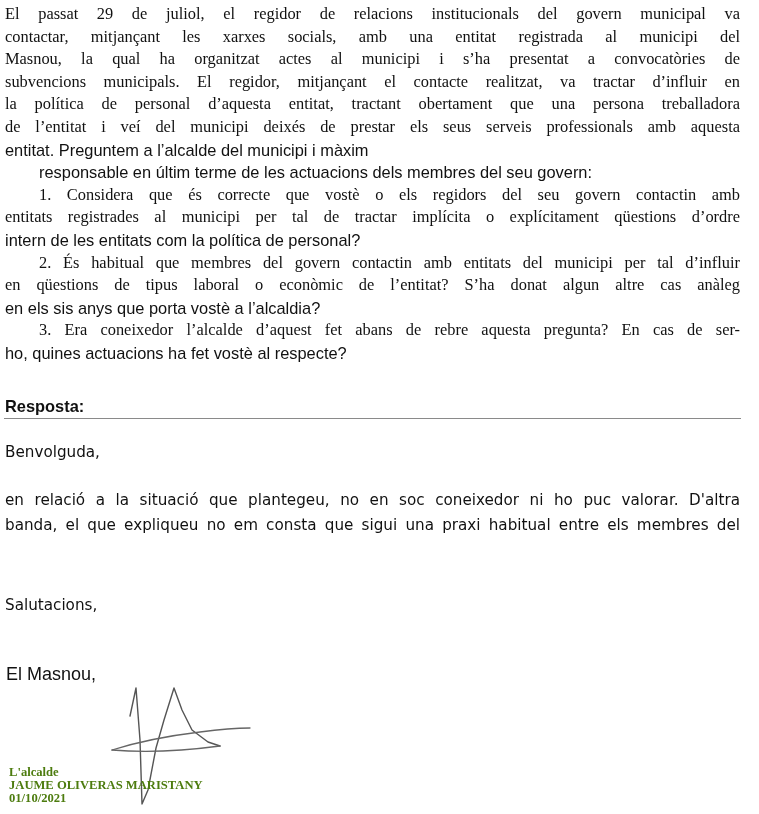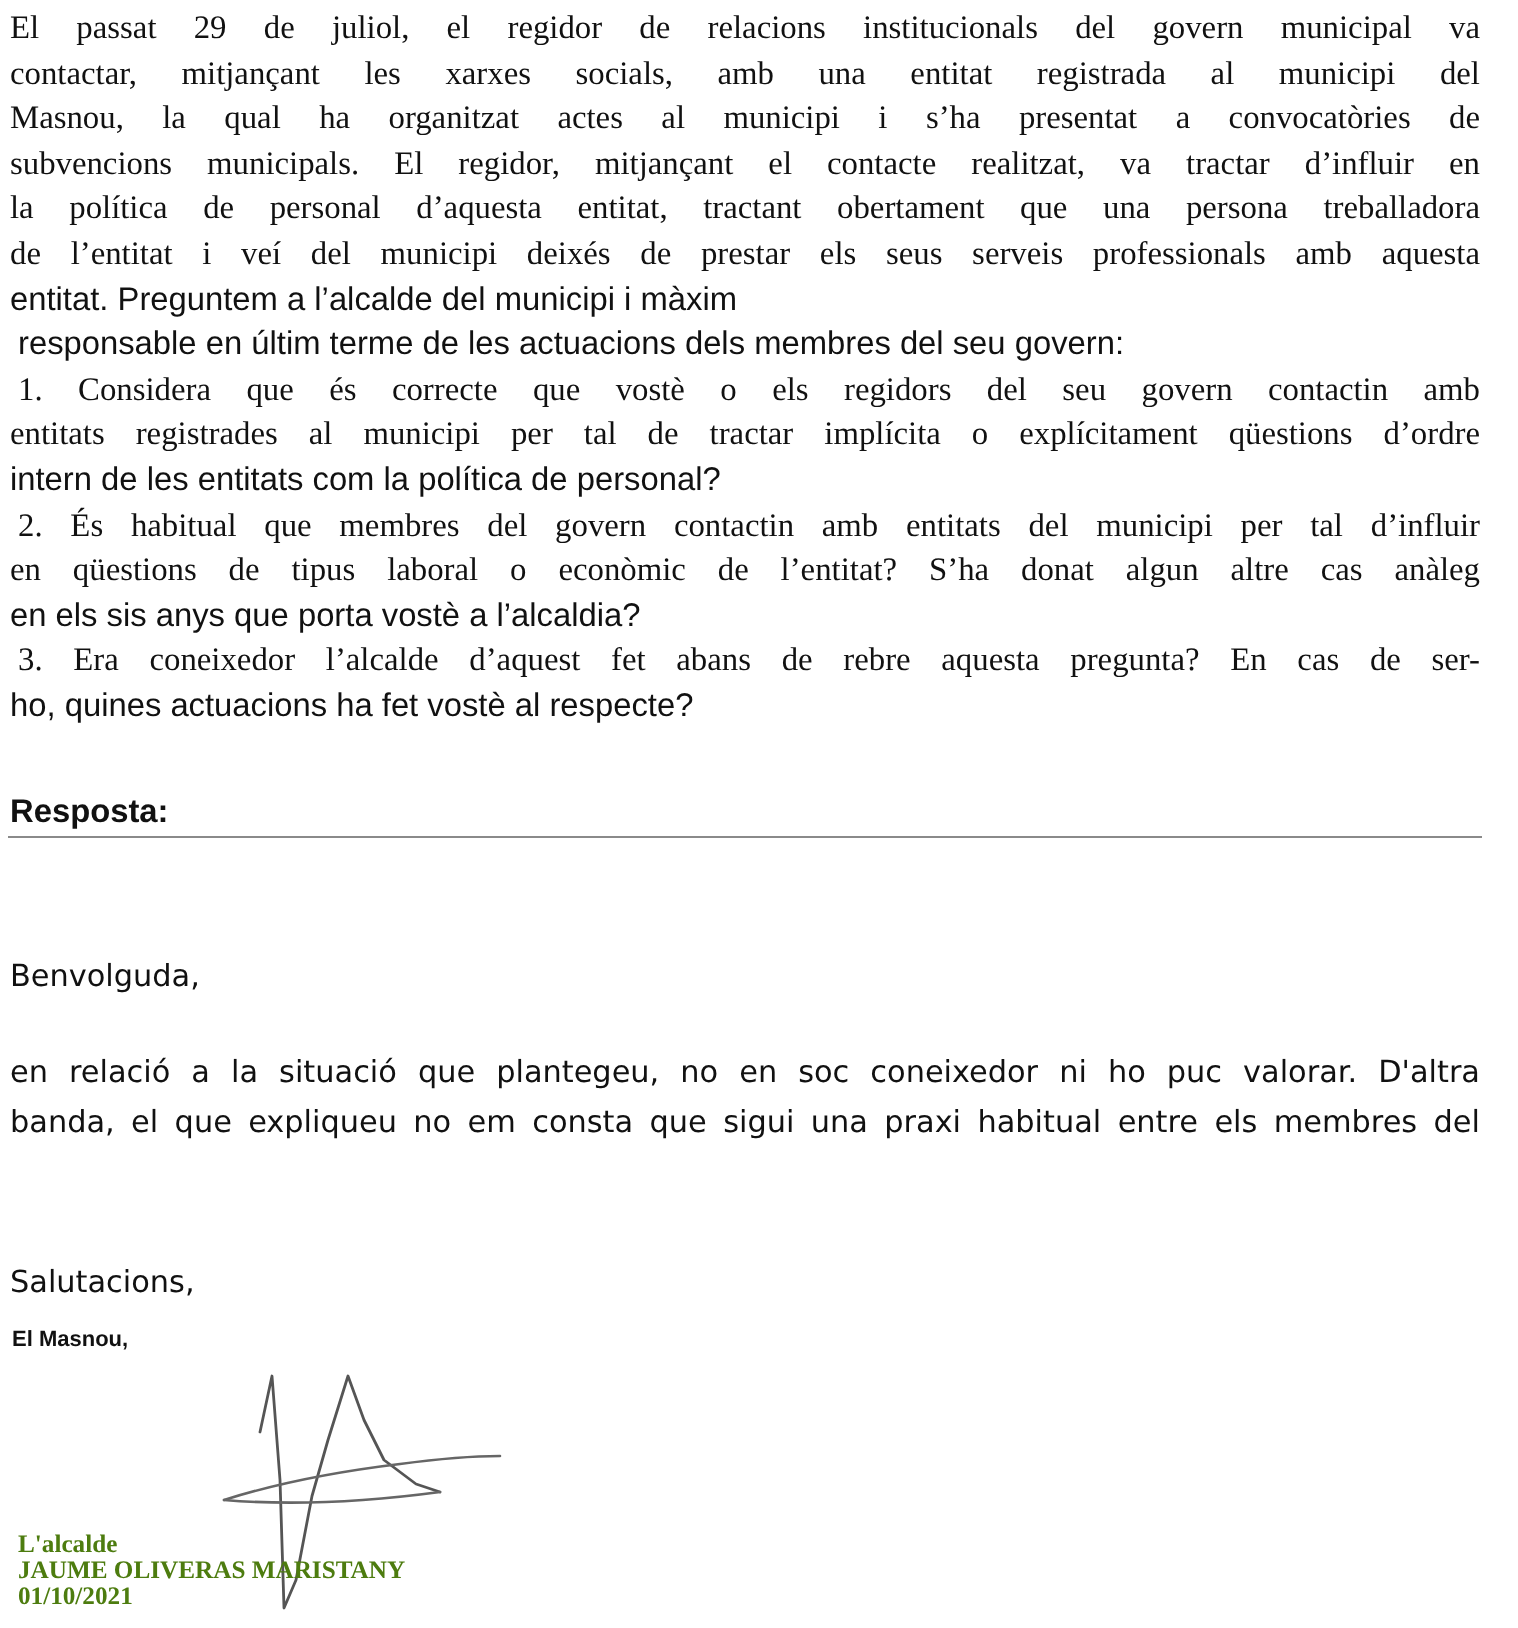--- a/index.html
+++ b/index.html
@@ -1,26 +1,26 @@
 <!DOCTYPE html>
 <html><head>
 <meta charset="utf-8">
 <style>
   html, body { margin:0; padding:0; background:#ffffff; }
   body { width:759px; height:814px; position:relative; overflow:hidden; color:#111; }
   .q { position:absolute; left:5px; width:735px; font-family:"Liberation Sans", sans-serif; font-size:16.4px; line-height:22.6px; }
   .q .line { display:block; white-space:nowrap; height:22.6px; }
   .q .line.j { text-align:justify; text-align-last:justify; white-space:normal; overflow:hidden;font-family:Liberation Serif, serif; }
-  .q .line.ind { padding-left:4px; }
+  .q .line.ind { padding-left:4px;margin-left:30px; }
   .resp-title { position:absolute; left:5px; top:396px; font-family:"Liberation Sans", sans-serif; font-weight:bold; font-size:16.4px; line-height:20px;text-align:right; }
   .rule { position:absolute; left:4px; top:418px; width:737px; height:0; border-top:1.5px solid #8a8a8a; }
-  .ans { position:absolute; left:5px; font-family:"DejaVu Sans", sans-serif; font-size:15.2px; color:#111;margin-top:36px; }
+  .ans { position:absolute; left:5px; font-family:"DejaVu Sans", sans-serif; font-size:15.2px; color:#111; }
   .ans .line { display:block; white-space:nowrap; height:25px; line-height:25px; }
   .ans .line.j { text-align:justify; text-align-last:justify; width:735px; white-space:normal; overflow:hidden; }
-  .place { position:absolute; left:6px; top:664px; font-family:"Liberation Sans", sans-serif; font-size:11px;font-weight:bold; }
+  .place { position:absolute; left:6px; top:664px; font-family:"Liberation Sans", sans-serif; font-size:18px; }
   .sig { position:absolute; left:80px; top:680px; width:180px; height:134px; }
   .sigblock { position:absolute; left:9px; top:766px; font-family:"Liberation Serif", serif; font-weight:bold; font-size:12.6px; line-height:13px; color:#4d7c0f; }
   .sigblock div { white-space:nowrap; }
 </style>
 </head>
 <body>
 
 <div class="q" style="top:3px;">
   <span class="line j">El passat 29 de juliol, el regidor de relacions institucionals del govern municipal va</span>
   <span class="line j">contactar, mitjançant les xarxes socials, amb una entitat registrada al municipi del</span>

